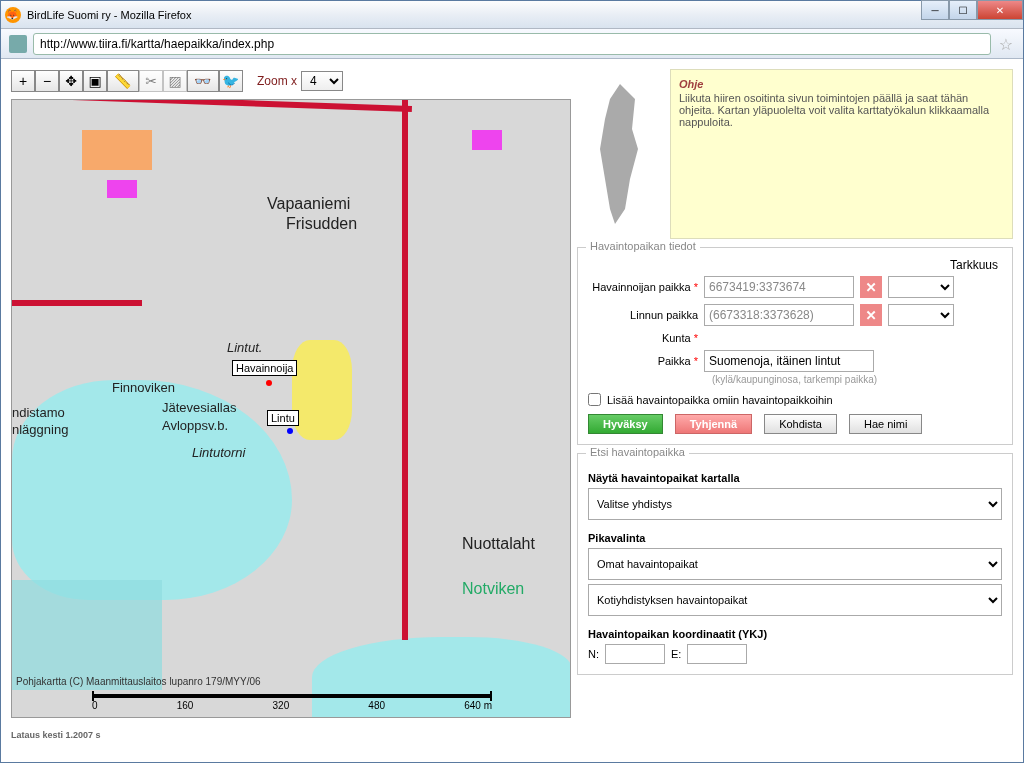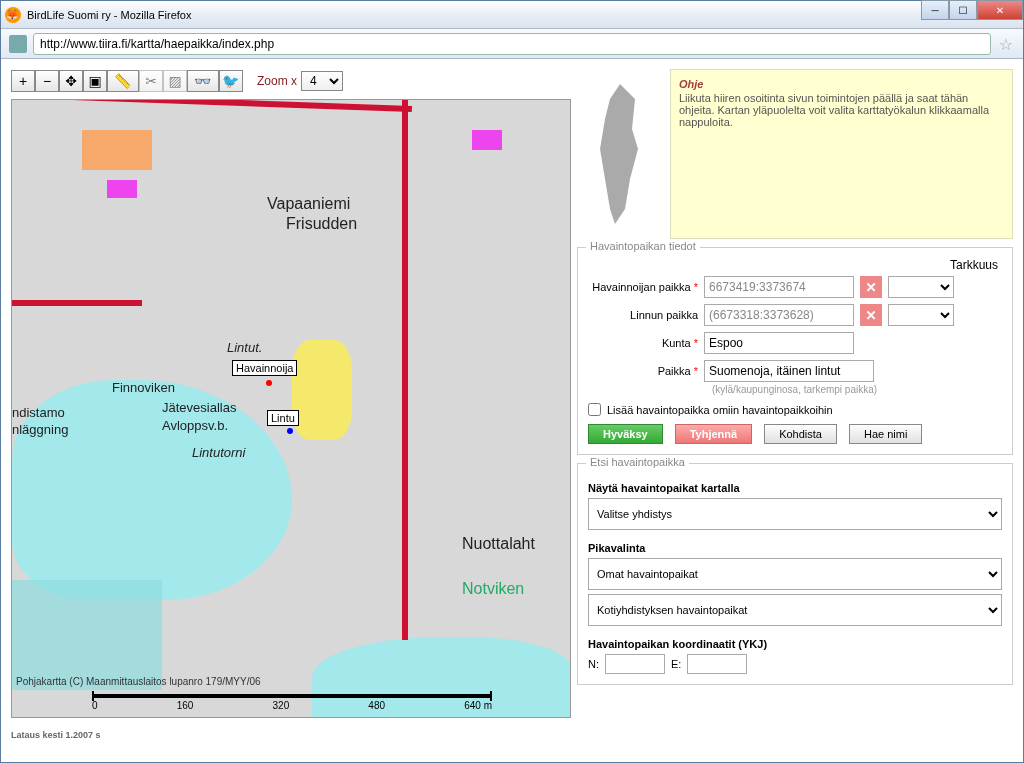--- a/index.html
+++ b/index.html
@@ -168,21 +168,20 @@
           <select class="prec-select"></select>
         </div>
         <div class="form-row">
           <div class="form-label">Linnun paikka</div>
           <input class="form-input coord bird" value="(6673318:3373628)" style="">
           <button class="clr-btn">✕</button>
           <select class="prec-select"></select>
         </div>
         <div class="form-row">
           <div class="form-label"><span>Kunta</span> <span class="req">*</span></div>
-          <input class="form-input" style="width: 150px; flex: 0 0 auto;" value="Espoo">
         </div>
         <div class="form-row">
           <div class="form-label"><span>Paikka</span> <span class="req">*</span></div>
           <input class="form-input" style="width: 170px; flex: 0 0 auto;" value="Suomenoja, itäinen lintut">
         </div>
         <div class="hint-text">(kylä/kaupunginosa, tarkempi paikka)</div>
         <div class="checkbox-row">
           <input type="checkbox" style="">
           <span>Lisää havaintopaikka omiin havaintopaikkoihin</span>
         </div>

